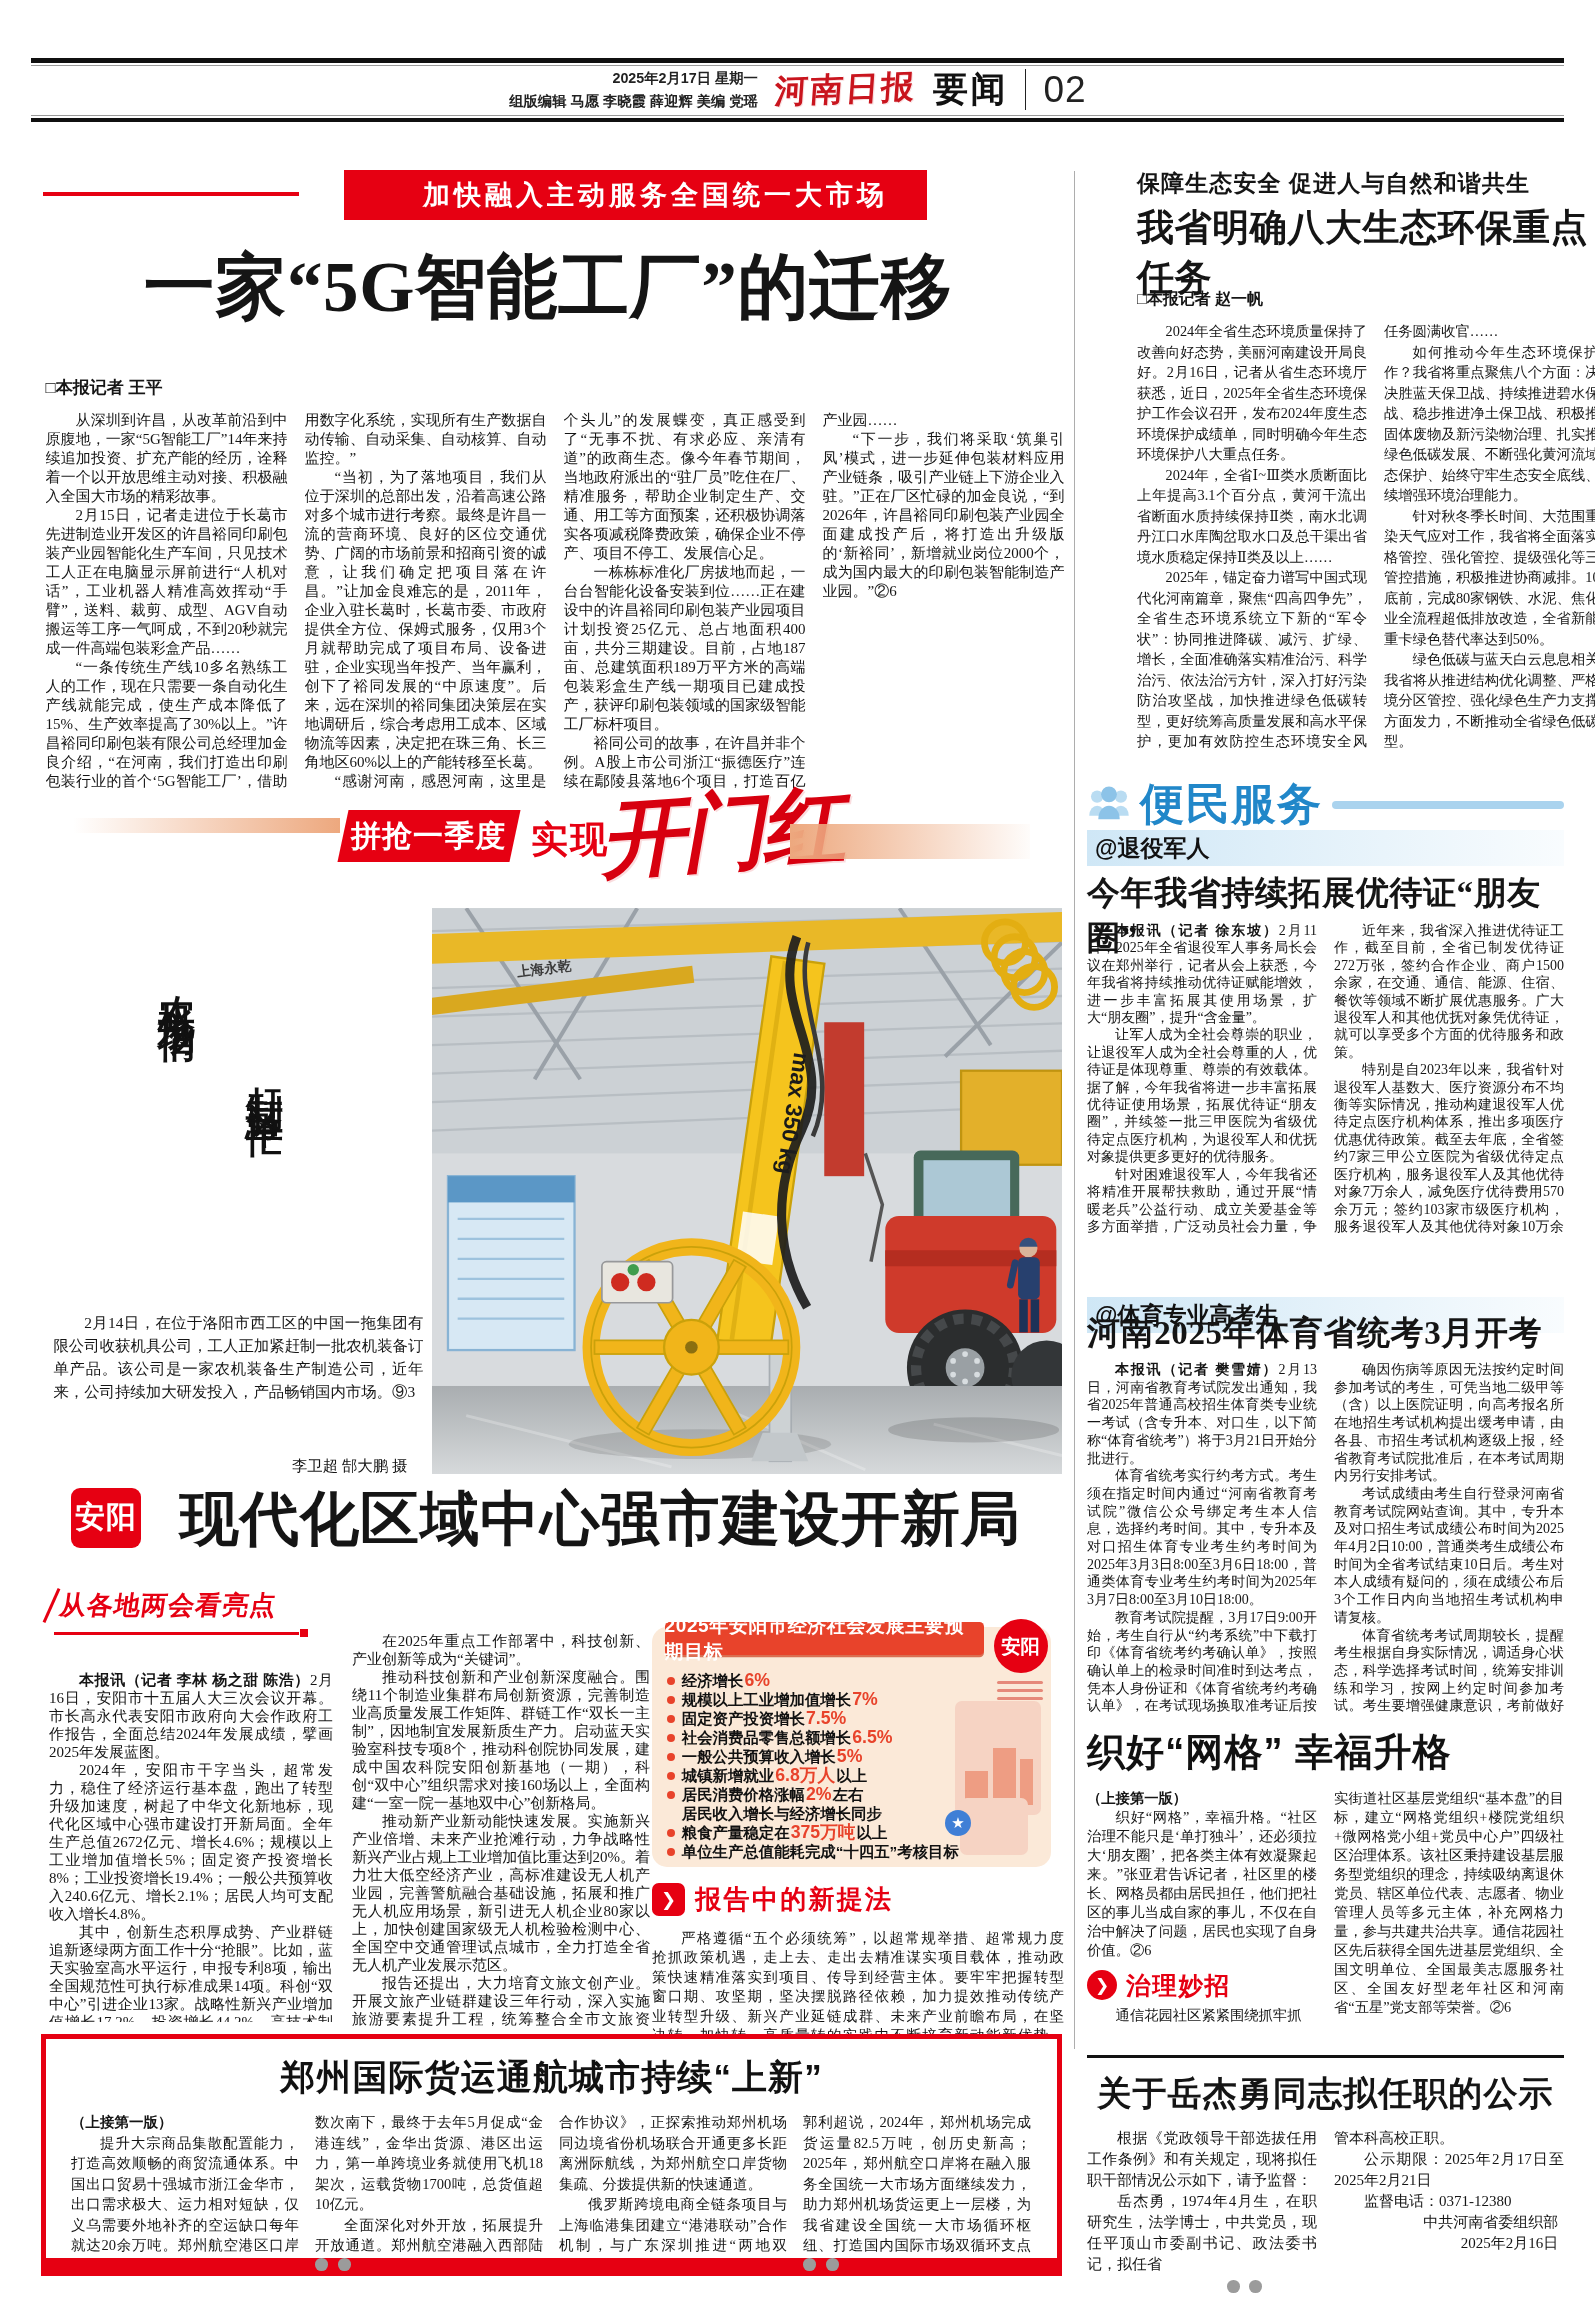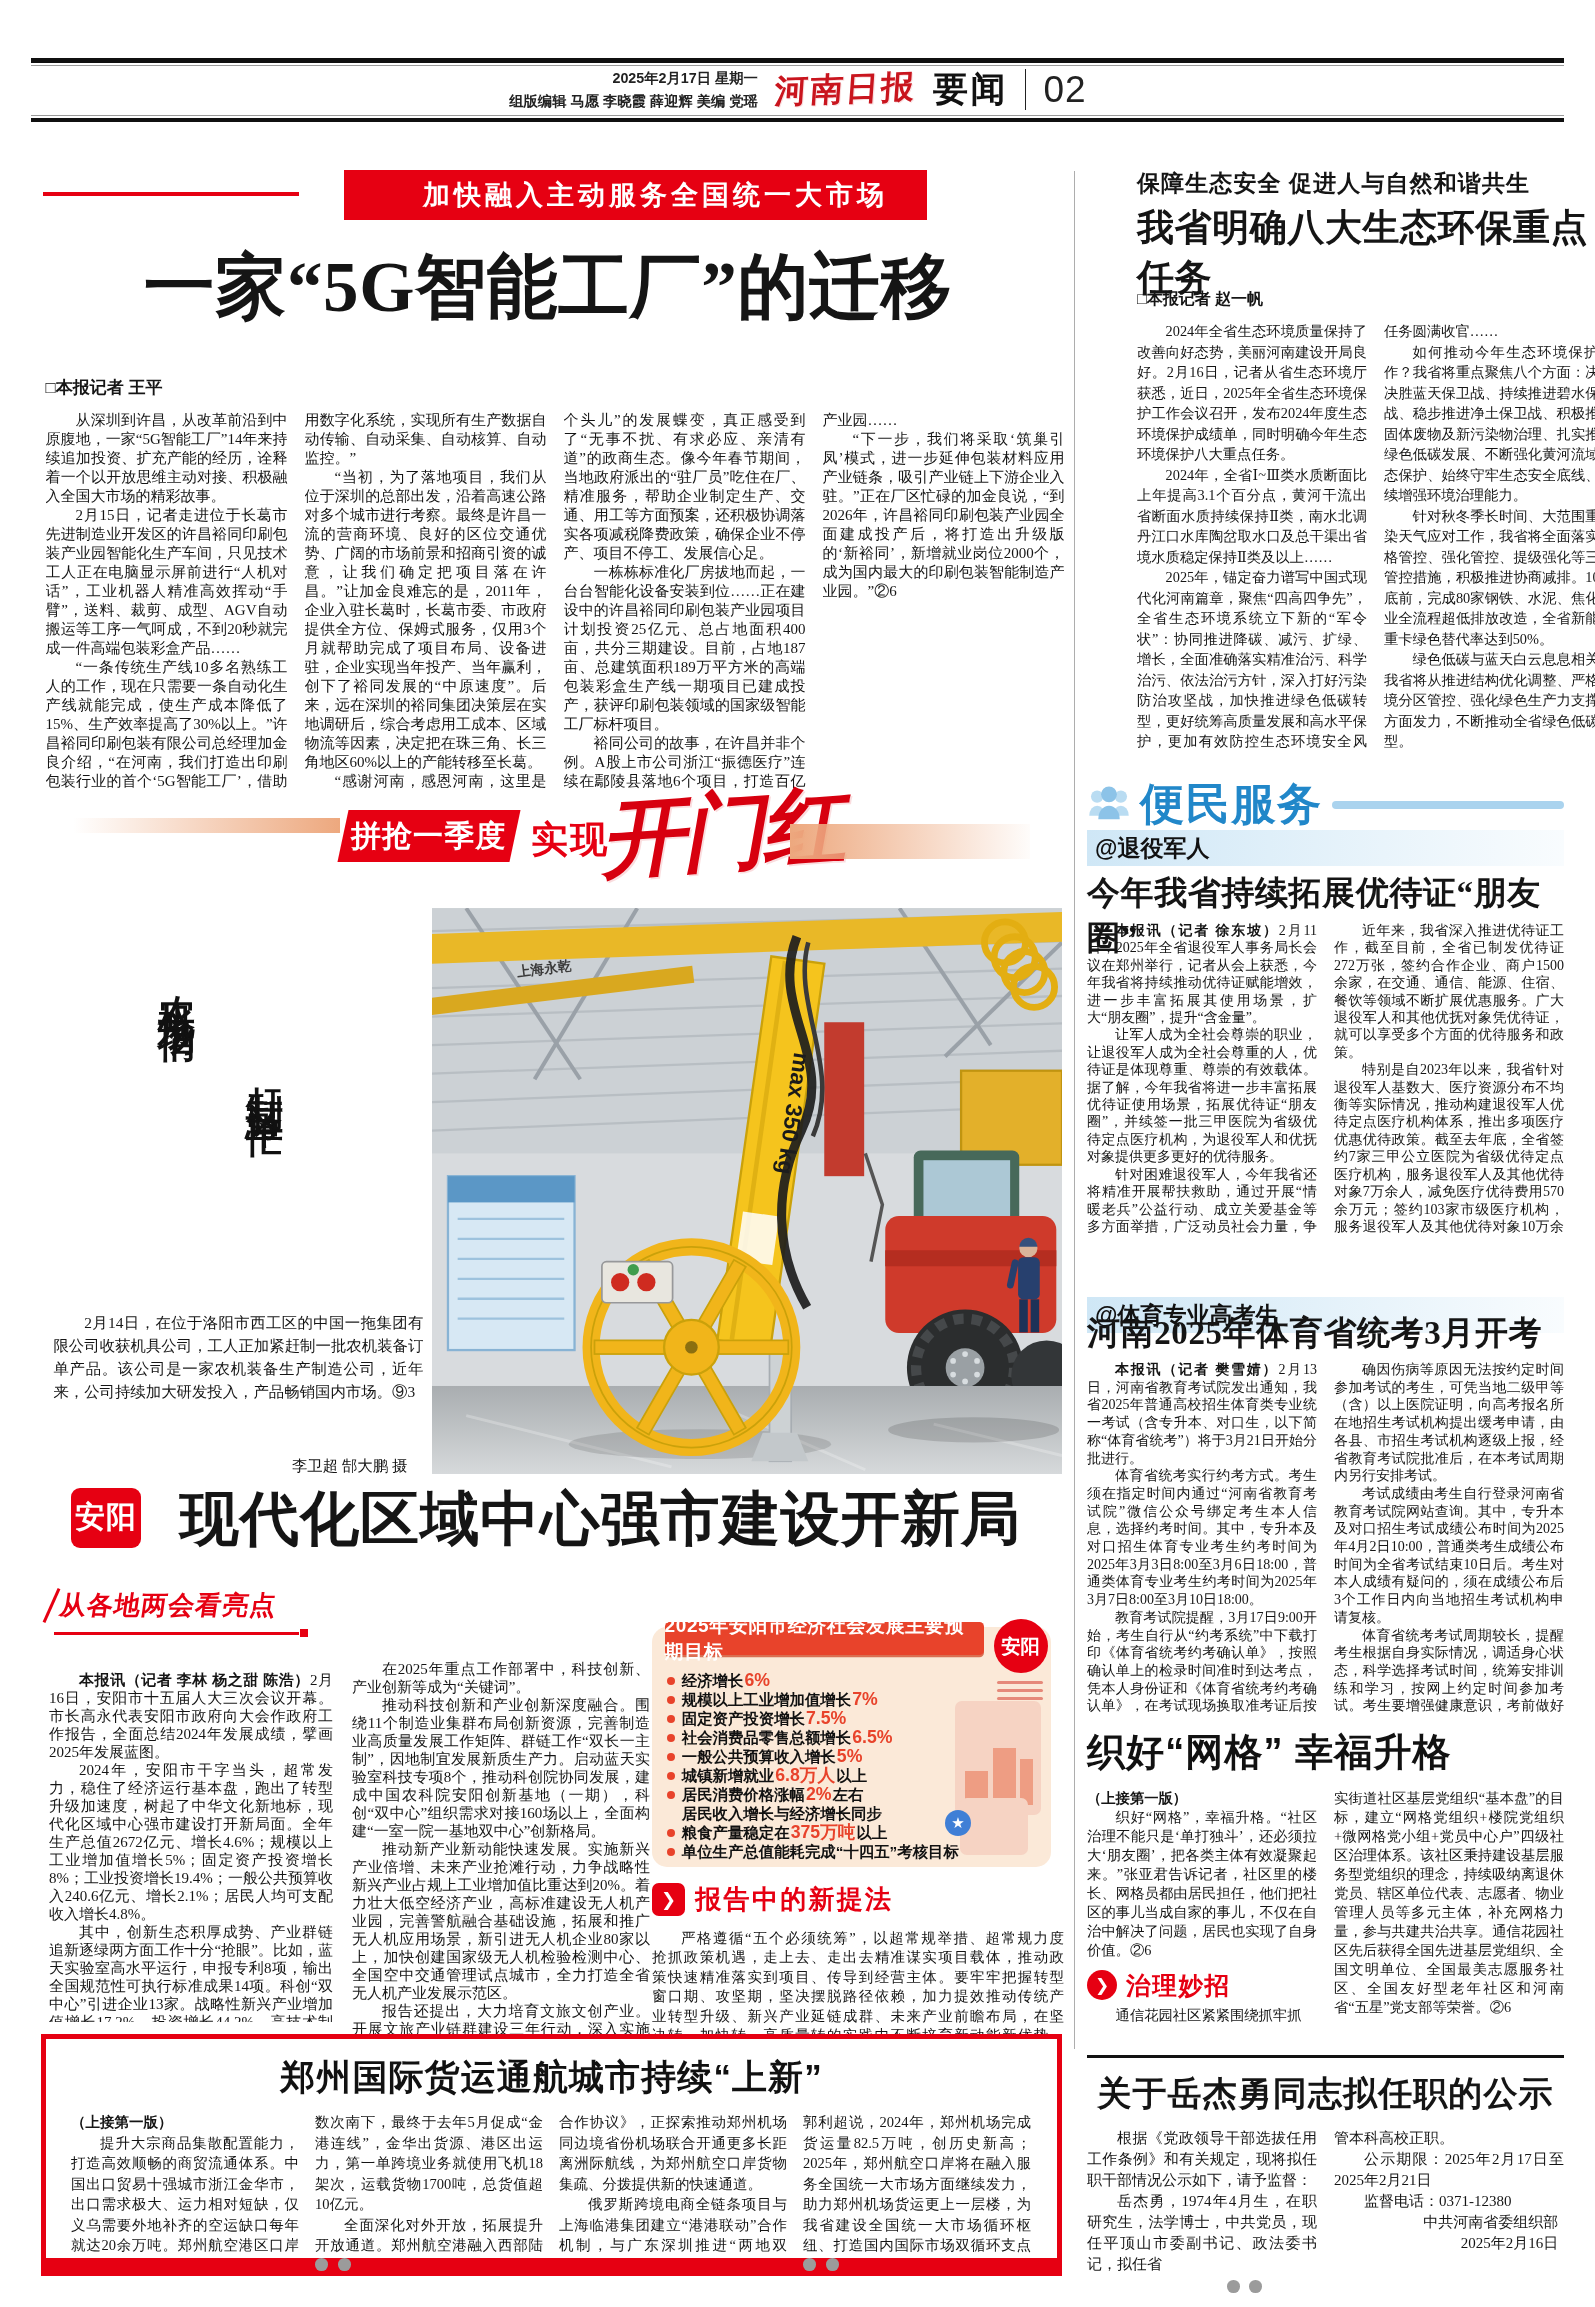--- a/index.html
+++ b/index.html
@@ -94,21 +94,21 @@
   #anyang{left:33px;top:1483px;width:1030px;height:548px;}
   #ay-badge{left:38px;top:4.6px;width:70px;height:60px;background:#e60012;border-radius:9px;color:#fff;display:flex;align-items:center;justify-content:center;
      font-family:"Liberation Sans","DejaVu Sans",sans-serif;font-size:30px;font-weight:900;letter-spacing:1.1px;}
   #ay-title{left:117px;top:-3.4px;width:901px;text-align:center;font-size:59px;font-weight:900;letter-spacing:1.1px;}
   #ay-label{left:17px;top:104px;display:flex;align-items:center;gap:6.8px;}
   #ay-label .slash{width:3.4px;height:37px;background:#e60012;transform:rotate(24deg);}
   #ay-label .t{font-family:"Liberation Sans","DejaVu Sans",sans-serif;font-size:26px;font-weight:900;color:#e60012;transform:skewX(-8deg);letter-spacing:1.1px;}
   #ay-underline{left:20.5px;top:149px;width:245px;height:2.9px;background:#e60012;}
   #ay-underline:after{content:"";position:absolute;right:-9px;top:-2.9px;width:8px;height:8px;background:#e60012;}
   #ay-colA{left:16px;top:188px;width:284px;height:351px;font-size:15px;line-height:18px;overflow:hidden;}
-  #ay-colB{left:319px;top:149px;width:298px;height:394px;font-size:15px;line-height:18px;overflow:hidden;margin-top:28px;}
+  #ay-colB{left:319px;top:149px;width:298px;height:394px;font-size:15px;line-height:18px;overflow:hidden;}
   
   #goals{left:619px;top:144px;width:399px;height:240px;background:#fbe9d8;border-radius:15px;}
   #goals .ribbon{position:absolute;left:12.6px;top:-4.6px;width:319px;height:33px;background:#e8432b;border-radius:4.6px;color:#fff;
      display:flex;align-items:center;justify-content:center;font-family:"Liberation Sans","DejaVu Sans",sans-serif;font-size:19px;font-weight:900;letter-spacing:0.6px;box-shadow:0 2.3px 0 #c8320faa;}
   #goals .circ{position:absolute;right:3.4px;top:-8px;width:54px;height:54px;border-radius:50%;background:#e60012;color:#fff;display:flex;align-items:center;justify-content:center;
      font-family:"Liberation Sans","DejaVu Sans",sans-serif;font-size:19.4px;font-weight:900;}
   #goals .circ-lines{position:absolute;right:8px;top:49px;width:46px;}
   #goals .circ-lines div{height:3.4px;background:#e6897a;margin:4.6px 0;border-radius:1.7px;}
   #goal-list{position:absolute;left:15px;top:44px;width:354px;z-index:2;}
   .goal{display:flex;align-items:baseline;font-family:"Liberation Sans","DejaVu Sans",sans-serif;font-size:15.4px;font-weight:900;line-height:19px;color:#111;}

